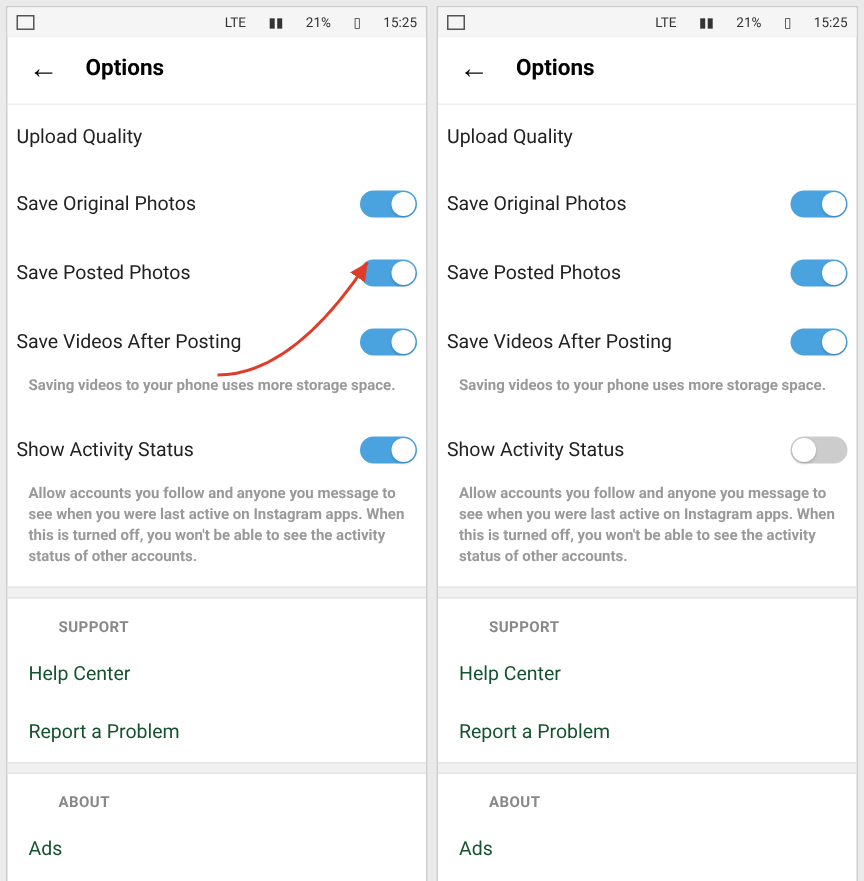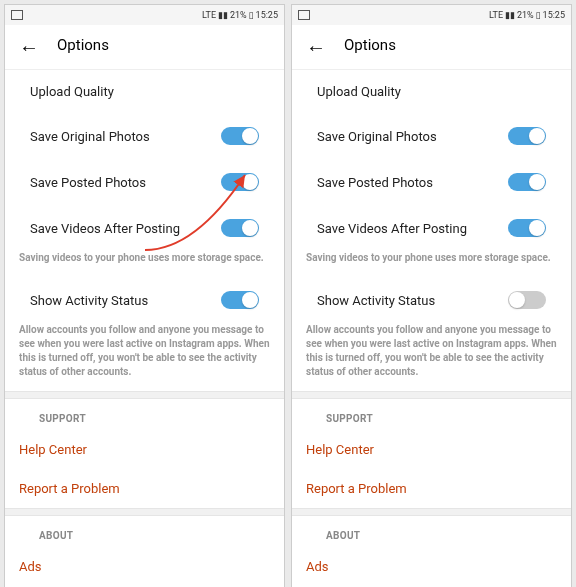--- a/index.html
+++ b/index.html
@@ -1,36 +1,36 @@
 <!DOCTYPE html>
 <html><head>
 <meta charset="utf-8">
 <style>
 * { margin: 0; padding: 0; box-sizing: border-box; font-family: -apple-system, BlinkMacSystemFont, "Segoe UI", Roboto, Helvetica, Arial, sans-serif; }
 body { background: #eaeaea; display: flex; gap: 6px; padding: 4px; }
 .phone { width: 282px; background: #fff; position: relative; border: 1px solid #ccc; }
 .status-bar { height: 20px; background: #f5f5f5; font-size: 9px; display: flex; align-items: center; justify-content: space-between; padding: 0 6px; color: #333; }
 .status-left { display: flex; align-items: center; }
-.status-right { display: flex; align-items: flex-end; gap: 2px; }
+.status-right { display: flex; align-items: flex-end; gap: 15px; }
 .pic-icon { width: 12px; height: 10px; border: 1px solid #555; display: inline-block; position: relative; }
 .header { display: flex; align-items: center; padding: 10px 14px 14px; border-bottom: 1px solid #eee; }
 .back-arrow { font-size: 20px; margin-right: 18px; line-height: 1; }
-.header-title { font-size: 15px; font-weight: 400; }
-.section { padding: 0 25px; }
+.header-title { font-size: 15px; font-weight: 700; }
+.section { padding: 0 6px; }
 .row { display: flex; align-items: center; justify-content: space-between; padding: 14px 0; font-size: 13px; color: #222; }
 .helptext { font-size: 10px; color: #999; line-height: 1.4; padding: 0 14px 12px; font-weight: bold; }
 .toggle { width: 38px; height: 18px; border-radius: 10px; position: relative; flex-shrink: 0; }
 .toggle.on { background: #4aa3df; }
 .toggle.off { background: #ccc; }
 .knob { width: 16px; height: 16px; background: #fff; border-radius: 50%; position: absolute; top: 1px; box-shadow: 0 1px 2px rgba(0,0,0,0.2); }
 .toggle.on .knob { right: 1px; }
 .toggle.off .knob { left: 1px; }
 .divider { height: 8px; background: #f1f1f1; border-top: 1px solid #e5e5e5; border-bottom: 1px solid #e5e5e5; }
 .section-label { font-size: 10px; font-weight: 700; color: #888; letter-spacing: 0.3px; padding: 14px 14px 6px; margin-left: 20px; }
-.link-row { padding: 12px 14px; font-size: 13px; color: #c2410c; }
+.link-row { padding: 12px 14px; font-size: 13px; color: #14532d; }
 .content-scroll { height: 560px; overflow: hidden; padding-bottom: 40px; }
 svg.arrow-annot { position: absolute; top: 160px; left: 120px; pointer-events: none; z-index: 10; }
 </style>
 </head>
 <body>
 
 <div class="phone">
   <div class="status-bar">
     <div class="status-left">
         <span class="pic-icon"></span>

